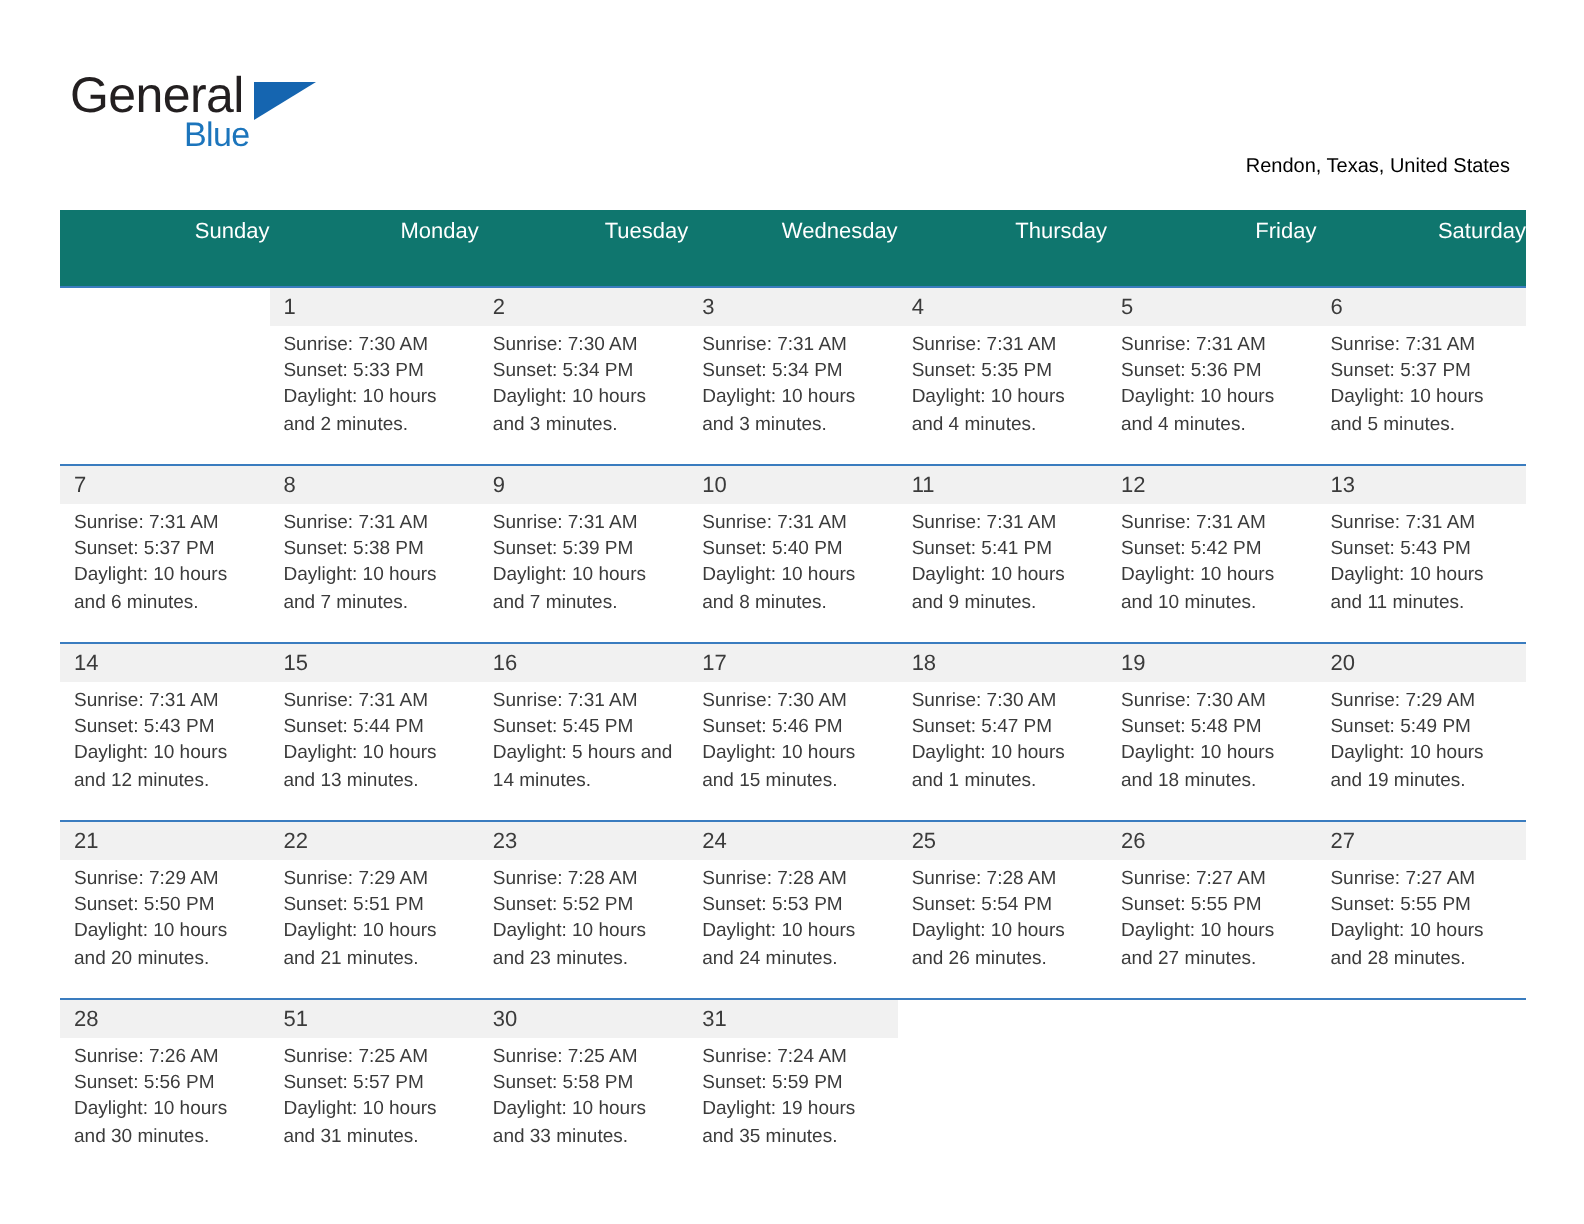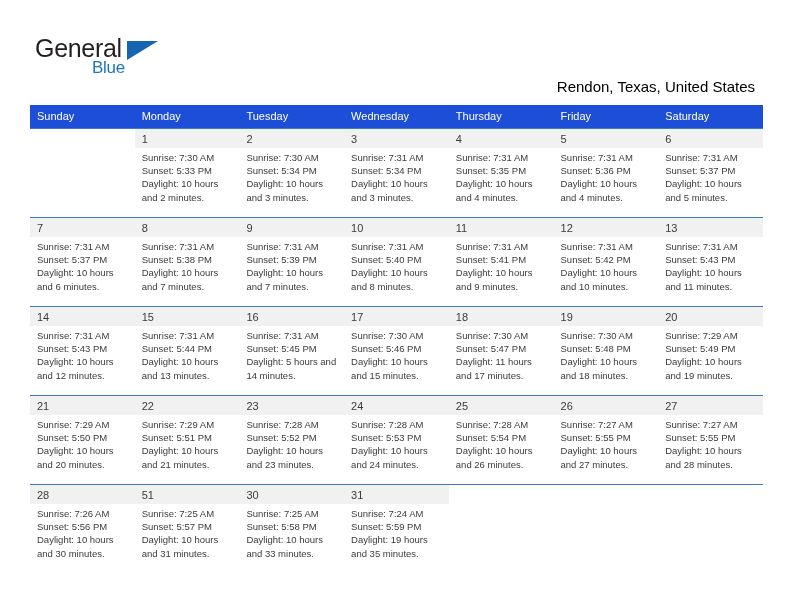--- a/index.html
+++ b/index.html
@@ -70,42 +70,42 @@
     top: 31px;
     font-size: 27px;
     color: #000000;
     text-align: right;
     white-space: nowrap;
   }
   .subtitle {
     position: absolute;
     right: 37px;
     top: 78px;
-    font-size: 15px;
+    font-size: 10px;
     color: #000000;
     text-align: right;
     white-space: nowrap;
   }
 
   
   .calendar {
     position: absolute;
     left: 30px;
     top: 105px;
     width: 733px;
     border-collapse: collapse;
     table-layout: fixed;
   }
   .calendar th {
-    background: #1d4ed8;
+    background: #0f766e;
     color: #ffffff;
     font-size: 11px;
     font-weight: normal;
-    text-align: left;
-    padding: 5px 0 6px 7px;
+    text-align: right;
+    padding: 5px 0 21px 7px;
     height: 10px;
     border: none;
   }
   .calendar td {
     vertical-align: top;
     padding: 0;
     width: 104.7px;
     border: none;
   }
   .week-row > td {
@@ -315,21 +315,21 @@
               <div>Sunrise: 7:30 AM</div>
               <div>Sunset: 5:46 PM</div>
               <div class="daylight-line">Daylight: 10 hours and 15 minutes.</div>
             </div>
           </td>
           <td class="cell">
             <div class="cell-daynum">18</div>
             <div class="cell-body">
               <div>Sunrise: 7:30 AM</div>
               <div>Sunset: 5:47 PM</div>
-              <div class="daylight-line">Daylight: 11 hours and 17 minutes.</div>
+              <div class="daylight-line">Daylight: 10 hours and 1 minutes.</div>
             </div>
           </td>
           <td class="cell">
             <div class="cell-daynum">19</div>
             <div class="cell-body">
               <div>Sunrise: 7:30 AM</div>
               <div>Sunset: 5:48 PM</div>
               <div class="daylight-line">Daylight: 10 hours and 18 minutes.</div>
             </div>
           </td>

